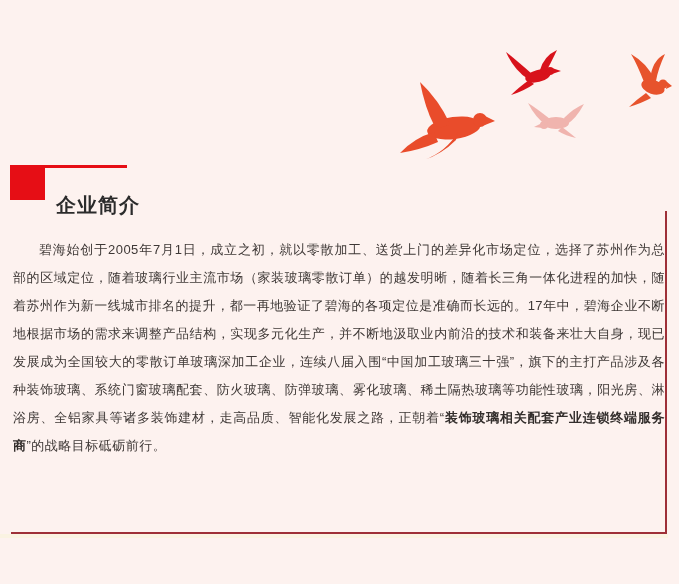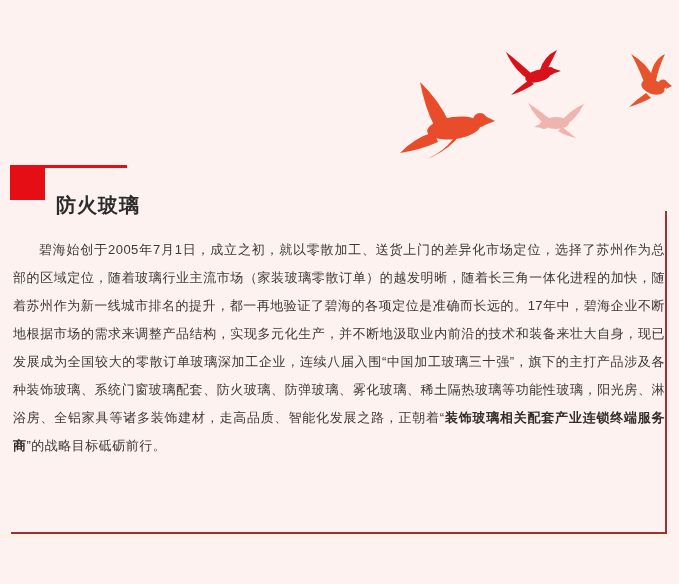--- a/index.html
+++ b/index.html
@@ -115,20 +115,20 @@
         <ellipse cx="29" cy="35" rx="12" ry="7" transform="rotate(18 29 35)"></ellipse>
         <circle cx="39" cy="32" r="4.5"></circle>
         <path d="M43,30 L48,34 L42,37 Z"></path>
         <path d="M22,41 Q12,48 5,55 Q18,51 27,46 Z"></path>
       </g>
     </svg>
   </div>
 
   <div class="title-square"></div>
   <div class="title-line"></div>
-  <h1 class="page-title">防火玻璃</h1>
+  <h1 class="page-title">企业简介</h1>
 
   <div class="bottom-strip"></div>
   <div class="content-frame"></div>
 
   <p class="intro-paragraph"><span>碧海始创于2005年7月1日，成立之初，就以零散加工、送货上门的差异化市场定位，选择了苏州作为总部的区域定位，随着玻璃行业主流市场（家装玻璃零散订单）的越发明晰，随着长三角一体化进程的加快，随着苏州作为新一线城市排名的提升，都一再地验证了碧海的各项定位是准确而长远的。17年中，碧海企业不断地根据市场的需求来调整产品结构，实现多元化生产，并不断地汲取业内前沿的技术和装备来壮大自身，现已发展成为全国较大的零散订单玻璃深加工企业，连续八届入围“中国加工玻璃三十强”，旗下的主打产品涉及各种装饰玻璃、系统门窗玻璃配套、防火玻璃、防弹玻璃、雾化玻璃、稀土隔热玻璃等功能性玻璃，阳光房、淋浴房、全铝家具等诸多装饰建材，走高品质、智能化发展之路，正朝着“</span><strong>装饰玻璃相关配套产业连锁终端服务商</strong><span>”的战略目标砥砺前行。</span></p>
 
 </div>
 
 </body></html>

